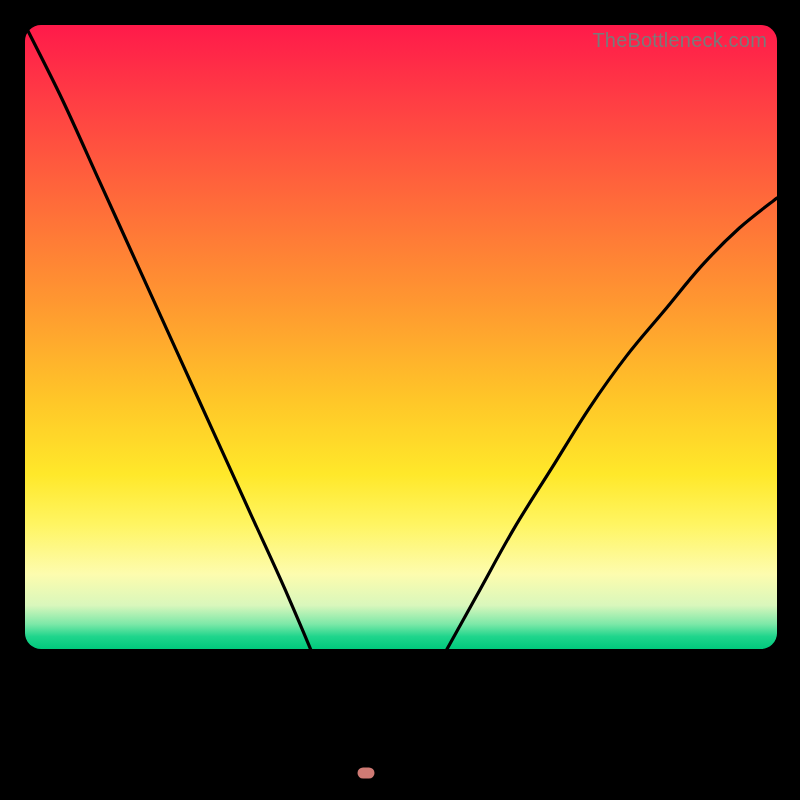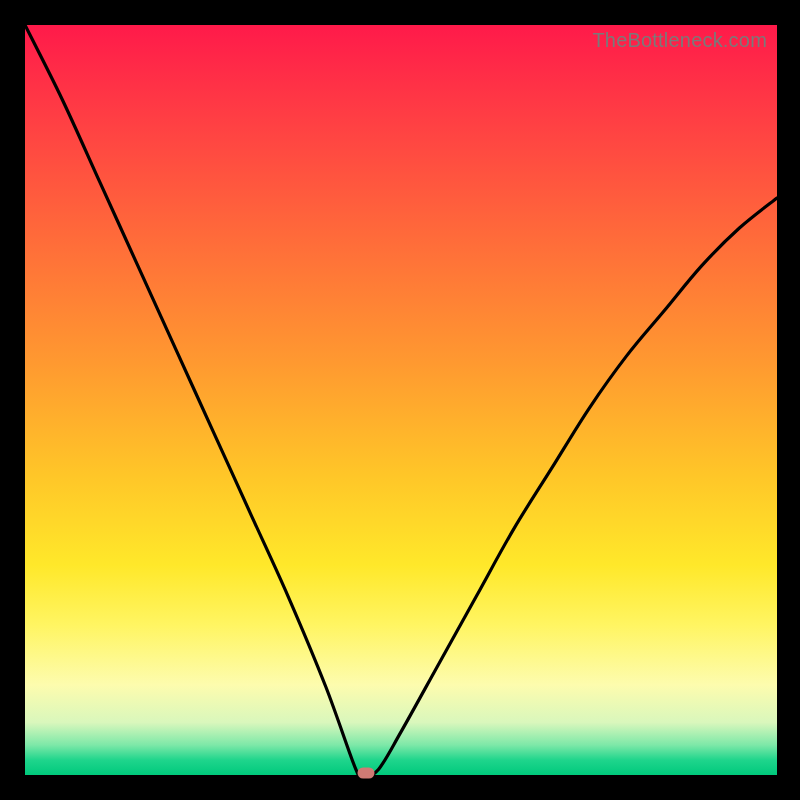--- a/index.html
+++ b/index.html
@@ -15,37 +15,38 @@
     position: relative;
     width: 800px;
     height: 800px;
     background: #000;
   }
   .plot {
     position: absolute;
     left: 25px;
     top: 25px;
     width: 752px;
-    height: 750px;
+    height: 624px;
     
     background: linear-gradient(
       to bottom,
       #ff1a4a 0%,
       #ff3d44 12%,
       #ff6a3a 28%,
       #ff9930 45%,
       #ffc628 60%,
       #ffe82a 72%,
       #fff562 80%,
       #fdfcae 88%,
       #d9f7bc 93%,
       #7de8a8 96%,
       #1fd58c 98%,
       #00c97c 100%
     );
+    border-radius: 16px;
   }
   .watermark {
     position: absolute;
     top: 4px;
     right: 10px;
     color: #7a7a7a;
     font-size: 20px;
     font-weight: 500;
     letter-spacing: 0.2px;
     user-select: none;

